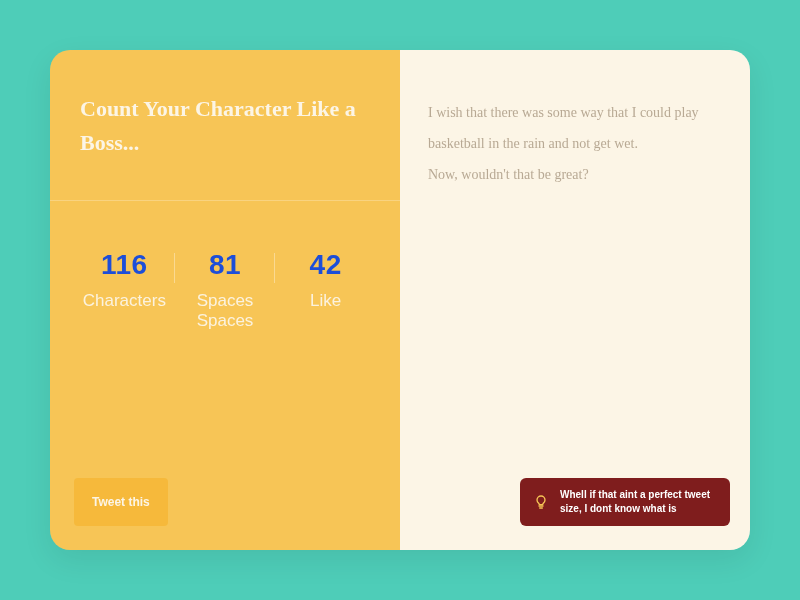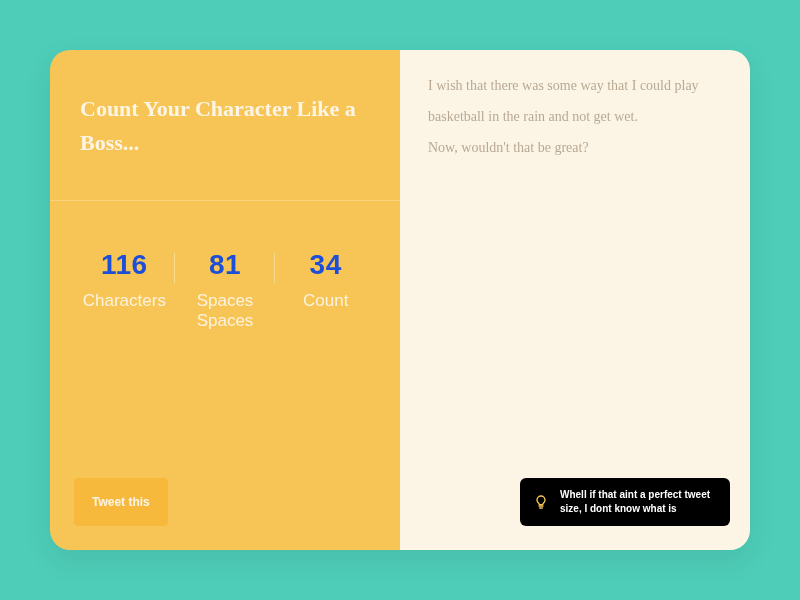--- a/index.html
+++ b/index.html
@@ -79,39 +79,39 @@
     color: #FCF5E6;
     font-size: 12px;
     font-weight: 600;
     padding: 17px 18px;
     border-radius: 4px;
     cursor: pointer;
   }
   .right {
     flex: 1;
     background: #FCF5E6;
-    padding: 21px 28px 24px 28px;
+    padding: 48px 28px 24px 28px;
     position: relative;
     display: flex;
     flex-direction: column;
   }
   .text-content {
     font-family: Georgia, "Times New Roman", serif;
     color: #B8A994;
     font-size: 14px;
     line-height: 2.2;
     white-space: pre-line;
     outline: none;
     flex: 1;
   }
   .tip {
     position: absolute;
     right: 20px;
     bottom: 24px;
-    background: #000000;
+    background: #7f1d1d;
     border-radius: 6px;
     padding: 10px 14px 10px 12px;
     display: flex;
     align-items: center;
     gap: 10px;
     max-width: 210px;
   }
   .tip-icon {
     flex-shrink: 0;
     width: 18px;
@@ -139,22 +139,22 @@
     <div class="stats">
       <div class="stat">
         <div class="stat-value">116</div>
         <div class="stat-label">Characters</div>
       </div>
       <div class="stat">
         <div class="stat-value">81</div>
         <div class="stat-label">Spaces Spaces</div>
       </div>
       <div class="stat">
-        <div class="stat-value">34</div>
-        <div class="stat-label">Count</div>
+        <div class="stat-value">42</div>
+        <div class="stat-label">Like</div>
       </div>
     </div>
     <button class="tweet-btn">Tweet this</button>
   </div>
   <div class="right">
     <div class="text-content" contenteditable="true" style="">I wish that there was some way that I could play basketball in the rain and not get wet.
 Now, wouldn't that be great?</div>
     <div class="tip">
       <span class="tip-icon">
         <svg width="16" height="16" viewBox="0 0 24 24" fill="none" stroke="#F7C556" stroke-width="2" stroke-linecap="round" stroke-linejoin="round">

